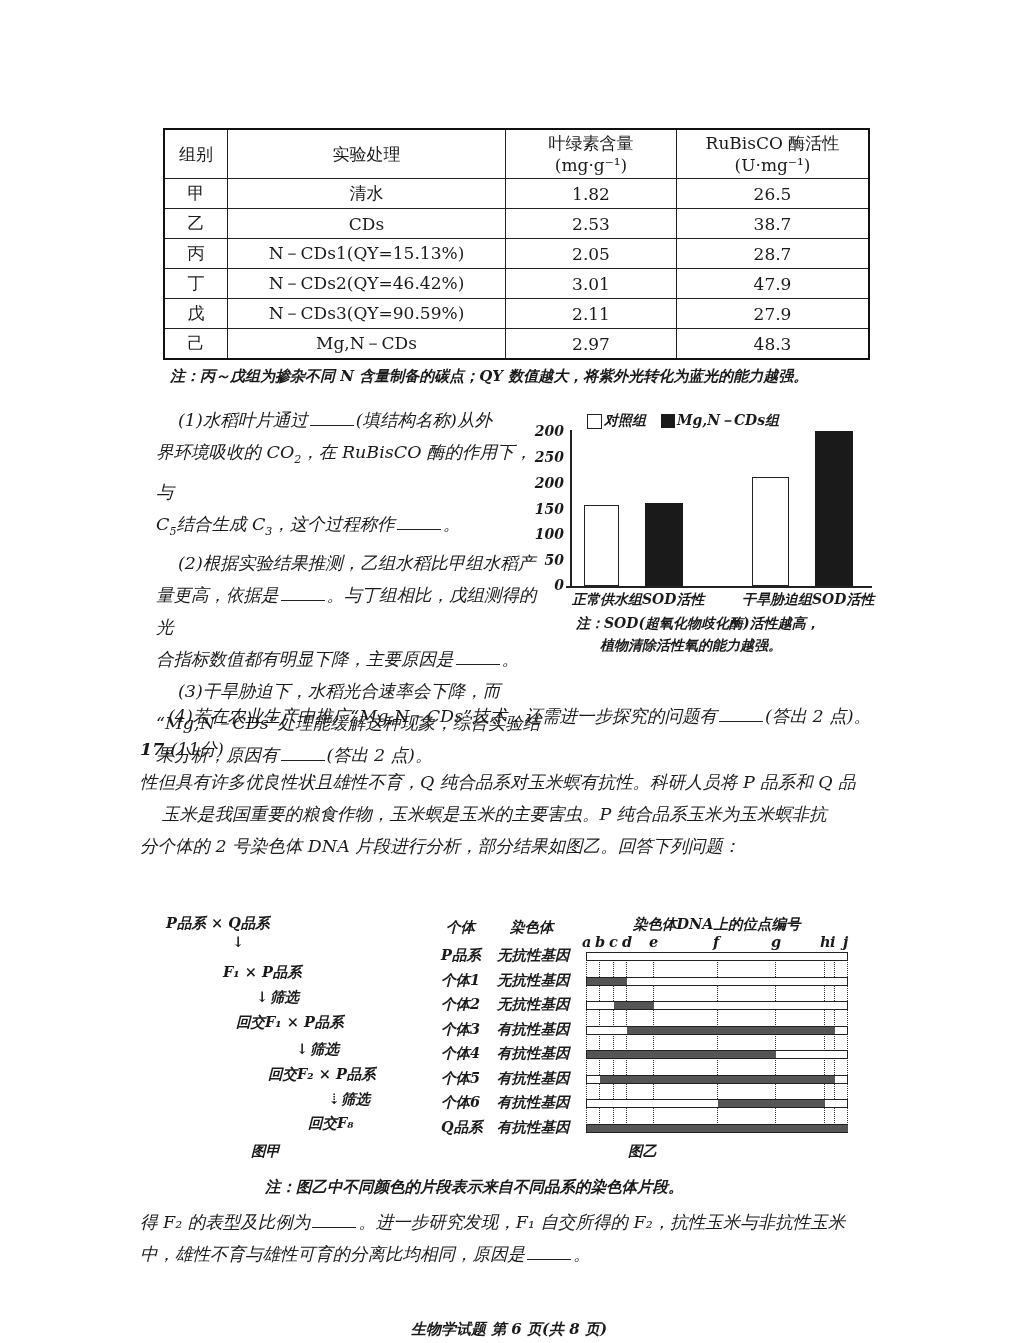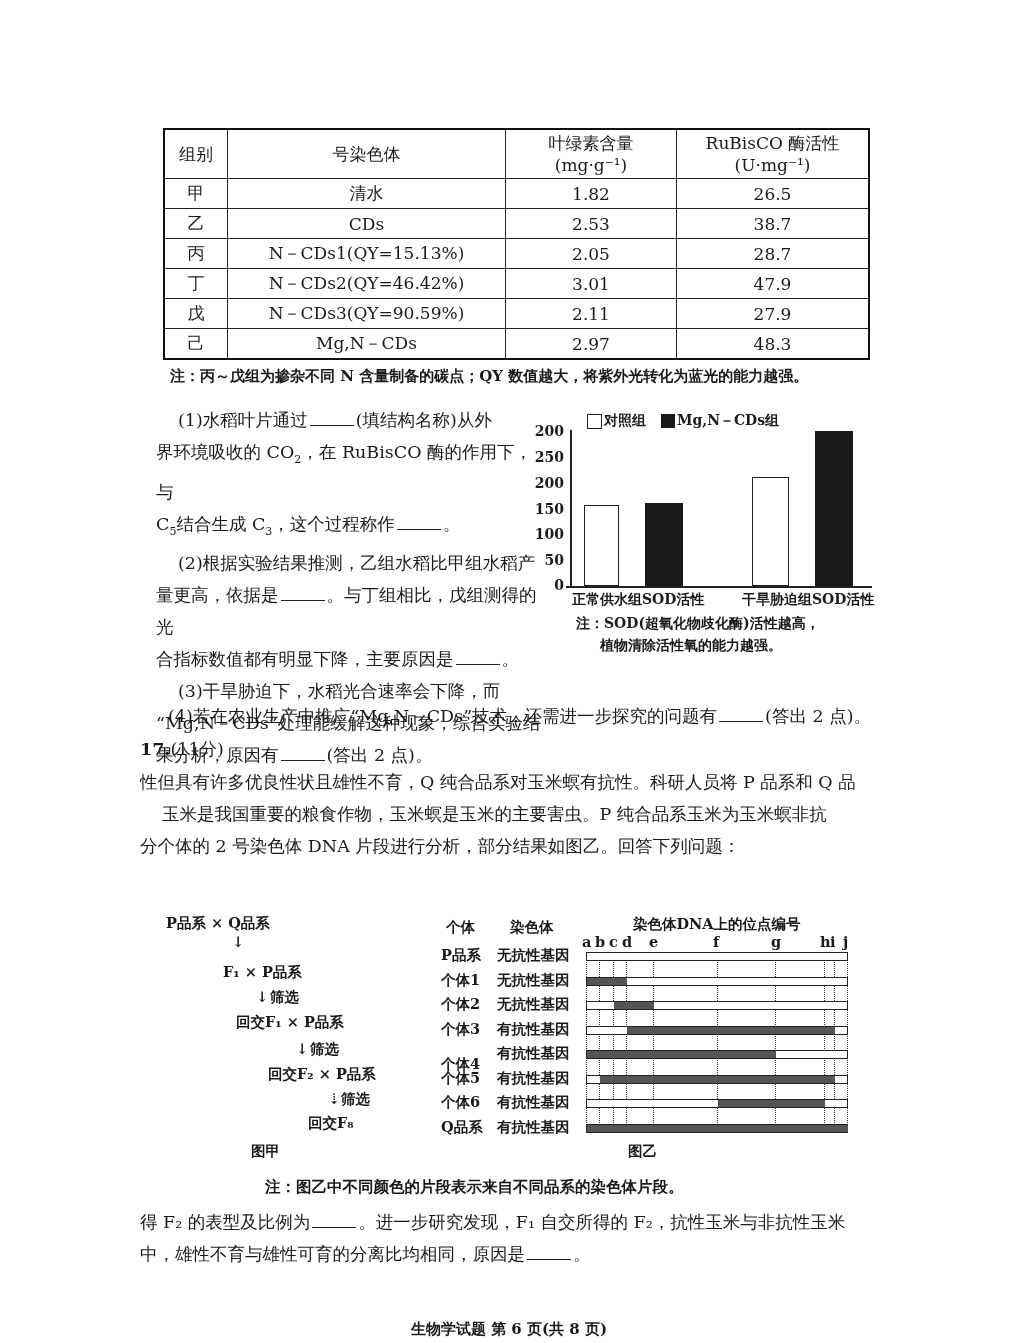--- a/index.html
+++ b/index.html
@@ -1,18 +1,18 @@
 <!DOCTYPE html>
 <html><head>
 <meta charset="utf-8">
 <style>
   html,body{margin:0;padding:0;background:#fff;}
   body{width:1018px;height:1343px;position:relative;overflow:hidden;color:#1a1a1a;
        font-family:"DejaVu Serif","Liberation Serif",serif;}
-  .abs{position:absolute;}
+  .abs{position:absolute;font-style:italic;}
   
   table.dt{position:absolute;left:163px;top:128px;width:707px;border-collapse:collapse;font-size:17px;}
   table.dt td,table.dt th{border:1.5px solid #222;text-align:center;font-weight:normal;height:29px;padding:0;}
   table.dt thead th{height:48px;line-height:22px;}
   table.dt{border:2px solid #111;}
   .note1{left:170px;top:367px;font-size:15px;font-weight:bold;}
   .para{font-size:17.5px;line-height:32px;}
   .blank{display:inline-block;width:44px;border-bottom:1.5px solid #222;height:1em;vertical-align:baseline;margin:0 2px;}
   sub{font-size:11px;}
   
@@ -28,21 +28,21 @@
   .vl{position:absolute;width:0;border-left:1.5px dotted #333;}
   .footer{left:0;width:1018px;top:1320px;text-align:center;font-size:15px;font-weight:bold;}
 </style>
 </head>
 <body>
 
 <table class="dt">
   <thead>
     <tr>
       <th style="width:62px">组别</th>
-      <th style="width:277px">号染色体</th>
+      <th style="width:277px">实验处理</th>
       <th style="width:170px"><span>叶绿素含量</span><br><span>(mg·g⁻¹)</span></th>
       <th><span>RuBisCO 酶活性</span><br><span>(U·mg⁻¹)</span></th>
     </tr>
   </thead>
   <tbody>
     <tr>
         <td>甲</td>
         <td>清水</td>
         <td>1.82</td>
         <td>26.5</td>
@@ -186,21 +186,21 @@
       <div class="lbl" style="left: 441px; top: 995px;">个体2</div>
       <div class="lbl" style="left: 497px; top: 995px;">无抗性基因</div>
       <div class="bar" style="left: 586px; width: 262px; top: 1001px;">
         <div class="seg" style="left: 27px; width: 40px;"></div>
       </div>
       <div class="lbl" style="left: 441px; top: 1019.5px;">个体3</div>
       <div class="lbl" style="left: 497px; top: 1019.5px;">有抗性基因</div>
       <div class="bar" style="left: 586px; width: 262px; top: 1025.5px;">
         <div class="seg" style="left: 40px; width: 208px;"></div>
       </div>
-      <div class="lbl" style="left: 441px; top: 1044px; margin-top: 11px;">个体4</div>
+      <div class="lbl" style="left: 441px; top: 1044px;">个体4</div>
       <div class="lbl" style="left: 497px; top: 1044px;">有抗性基因</div>
       <div class="bar" style="left: 586px; width: 262px; top: 1050px;">
         <div class="seg" style="left: 0px; width: 189px;"></div>
       </div>
       <div class="lbl" style="left: 441px; top: 1068.5px;">个体5</div>
       <div class="lbl" style="left: 497px; top: 1068.5px;">有抗性基因</div>
       <div class="bar" style="left: 586px; width: 262px; top: 1074.5px;">
         <div class="seg" style="left: 13px; width: 235px;"></div>
       </div>
       <div class="lbl" style="left: 441px; top: 1093px;">个体6</div>

